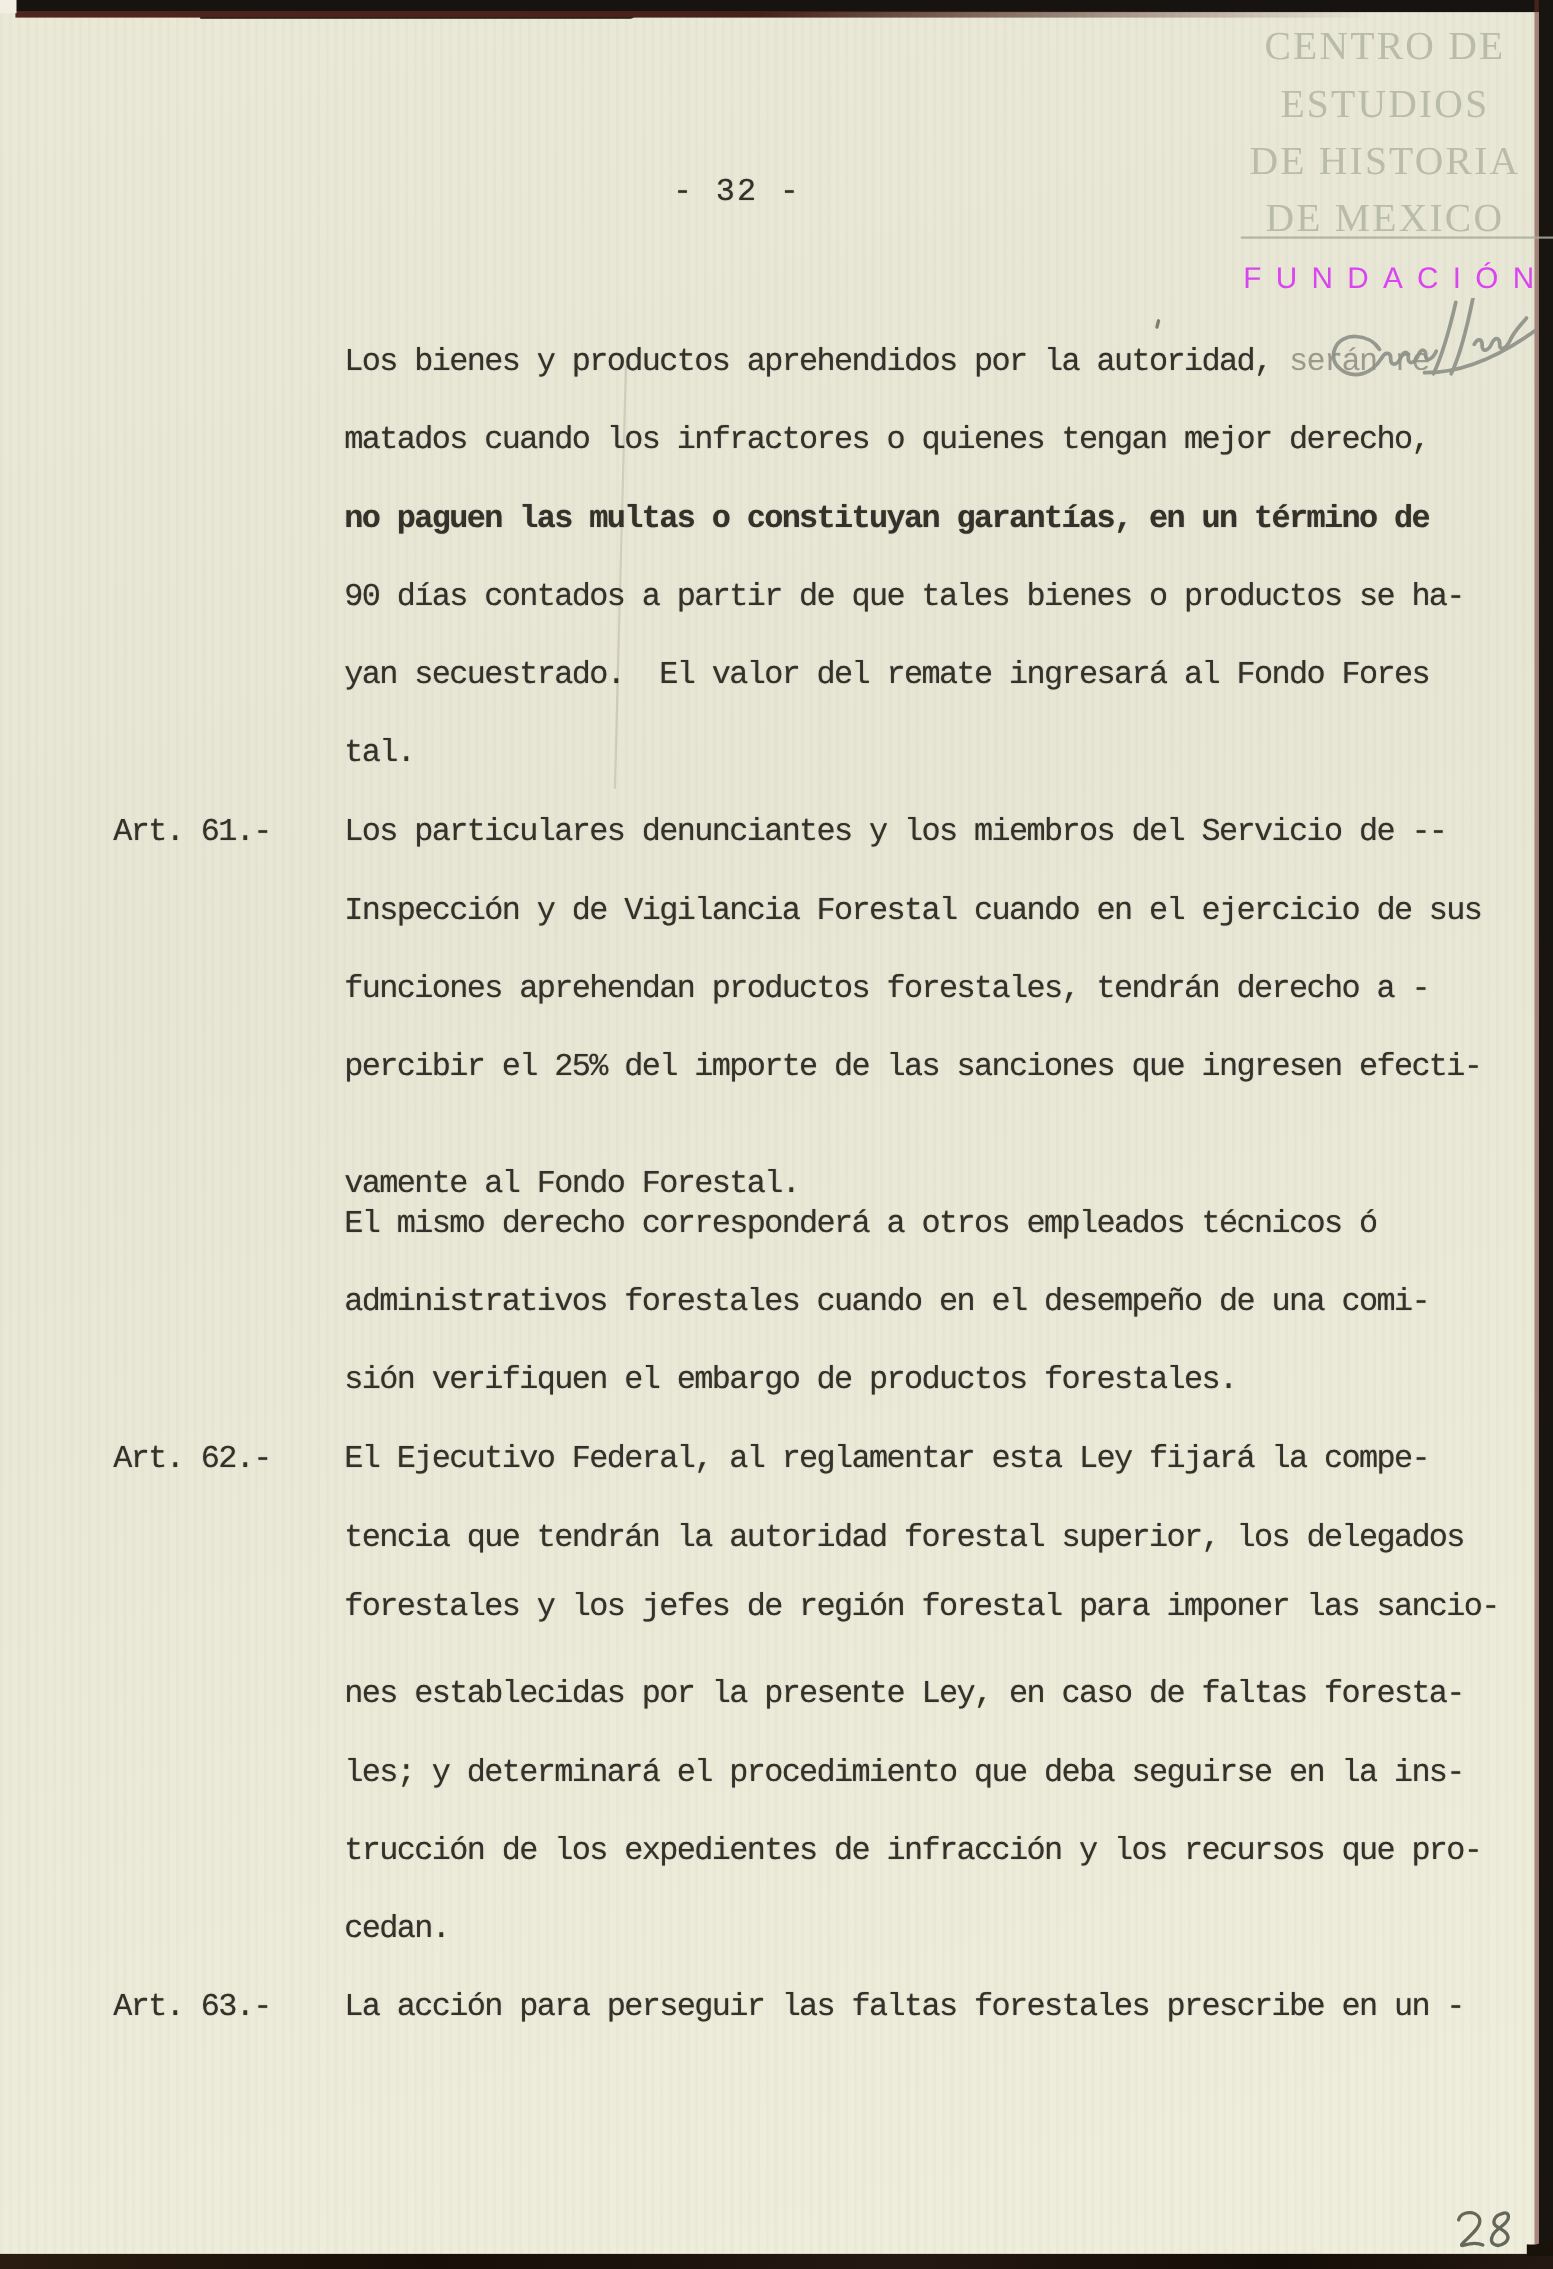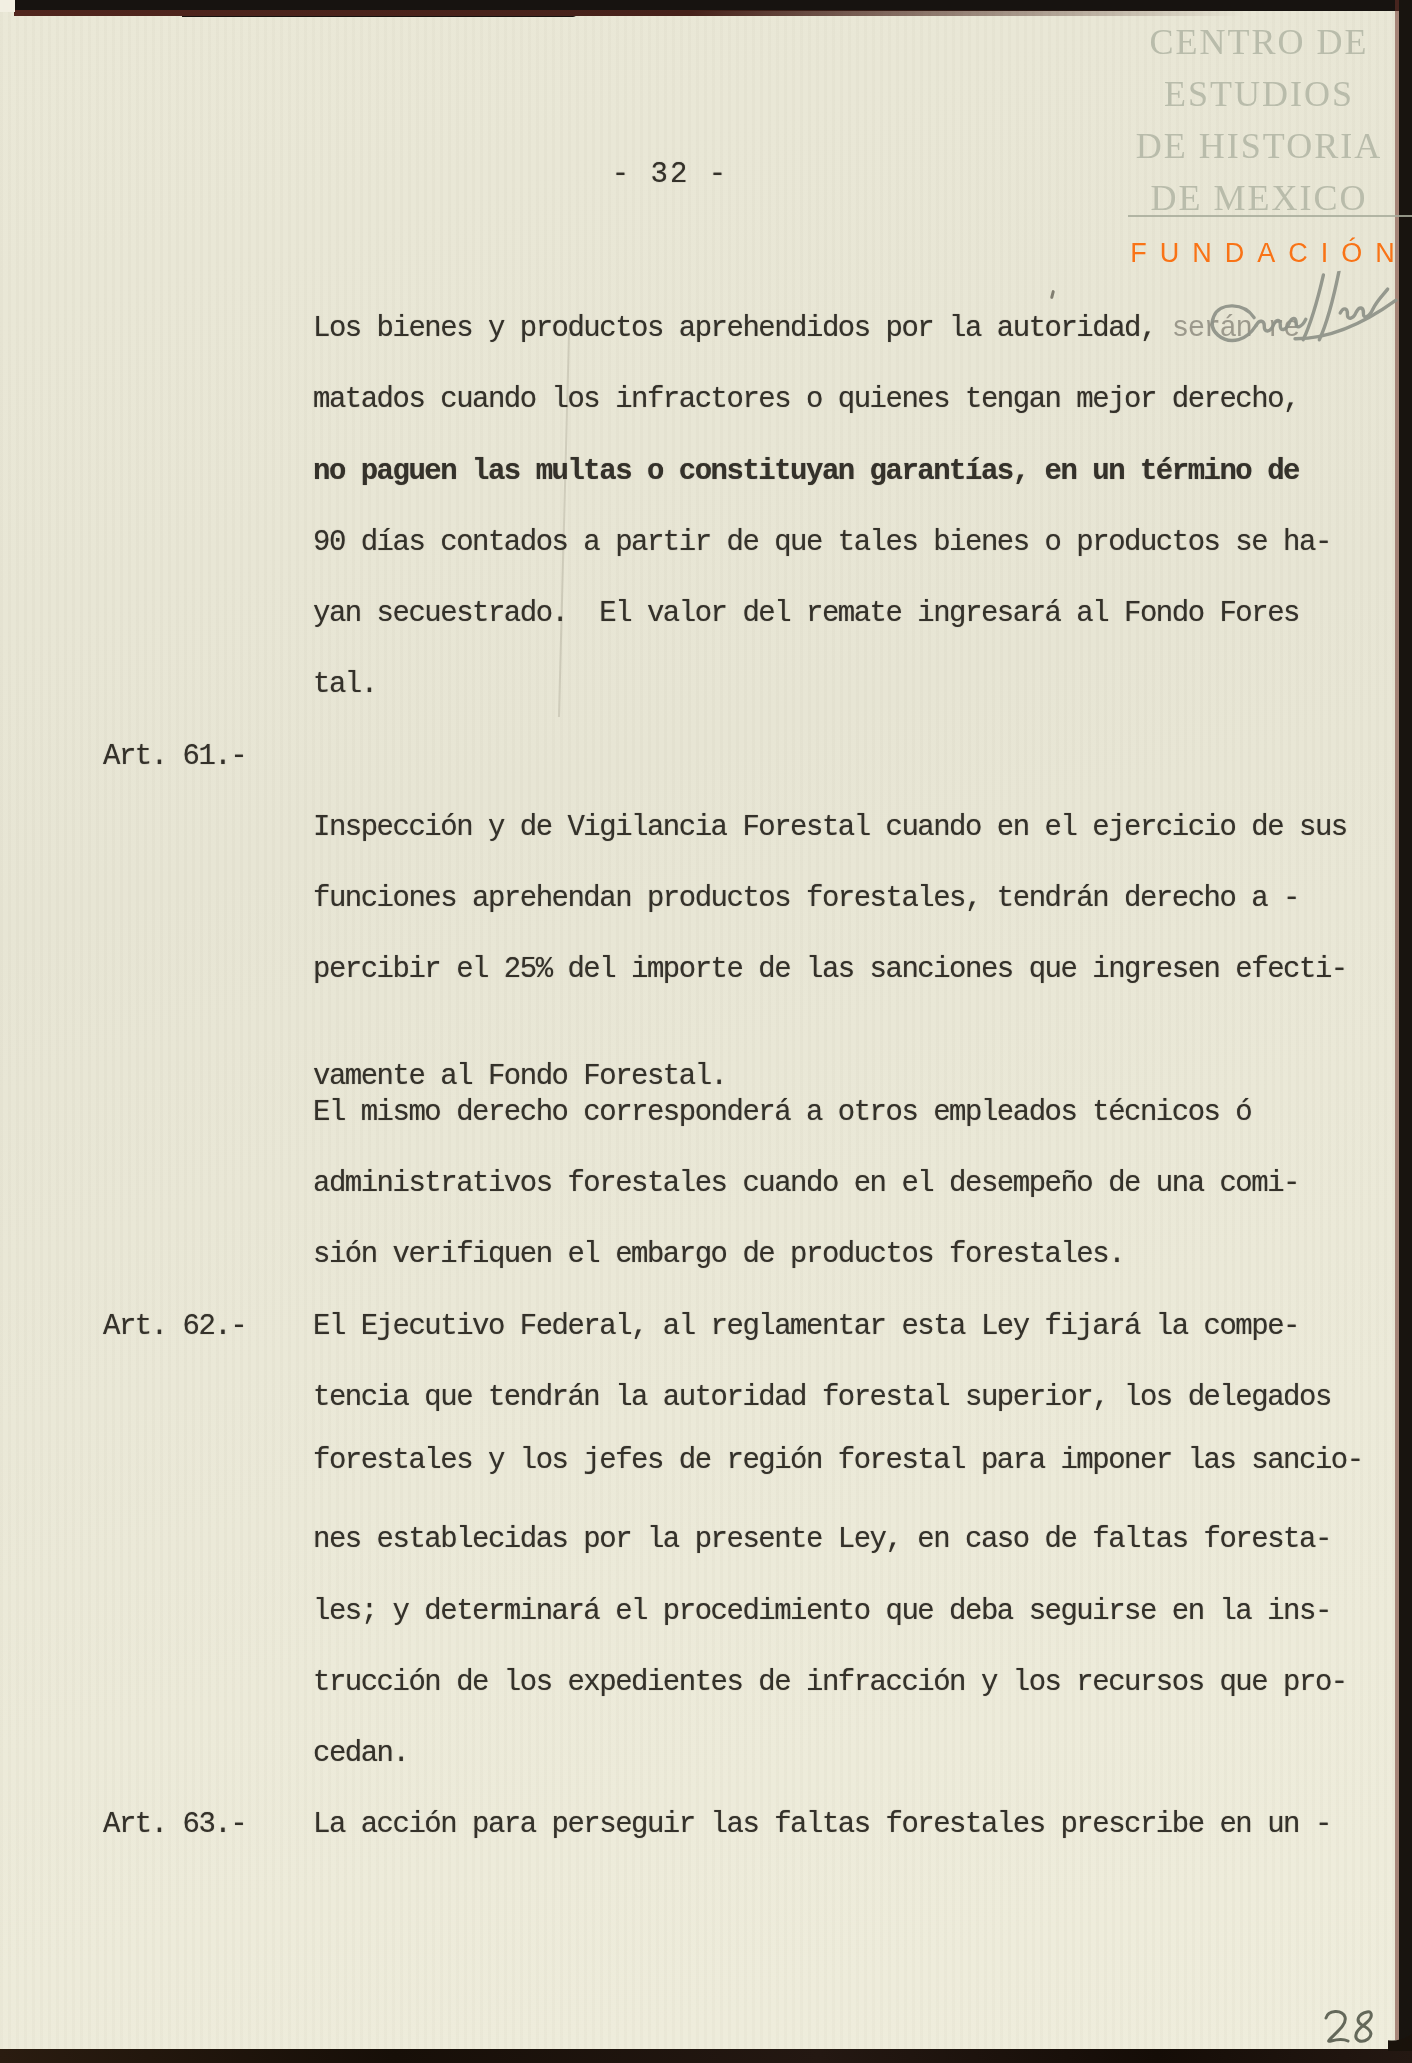--- a/index.html
+++ b/index.html
@@ -41,21 +41,21 @@
   .watermark{
     position:absolute;left:1120px;top:16px;width:278px;
     text-align:center;color:#b9bcab;
     font-family:"Liberation Serif","DejaVu Serif",serif;
     font-size:36px;letter-spacing:2px;line-height:52px;
     white-space:nowrap;
   }
   .wm-rule{position:absolute;left:1128px;top:215px;width:284px;height:2px;background:#a8ac9b;opacity:.85;}
   .foundation{
     position:absolute;left:1126px;top:238px;width:286px;
-    text-align:center;color:#f97316;
+    text-align:center;color:#d946ef;
     font-family:"Liberation Sans","DejaVu Sans",sans-serif;
     font-size:27px;letter-spacing:13px;white-space:nowrap;
   }
   
   .typed{color:#34312a;text-shadow:0 0 1px rgba(46,42,34,0.55);}
   .pagenum{
     position:absolute;left:560px;top:158px;width:220px;
     text-align:center;font-size:29px;letter-spacing:2px;
   }
   .line{position:absolute;left:0;width:100%;height:42px;font-size:29px;letter-spacing:-1.5px;}
@@ -109,20 +109,21 @@
         <span class="body-text">90 días contados a partir de que tales bienes o productos se ha-</span>
       </div>
       <div class="line" style="top: 597px;">
         <span class="body-text">yan secuestrado.  El valor del remate ingresará al Fondo Fores</span>
       </div>
       <div class="line" style="top: 668.25px;">
         <span class="body-text">tal.</span>
       </div>
       <div class="line" style="top: 739.5px;">
         <span class="art-label">Art. 61.-</span>
+        <span class="body-text">Los particulares denunciantes y los miembros del Servicio de --</span>
       </div>
       <div class="line" style="top: 810.75px;">
         <span class="body-text">Inspección y de Vigilancia Forestal cuando en el ejercicio de sus</span>
       </div>
       <div class="line" style="top: 882px;">
         <span class="body-text">funciones aprehendan productos forestales, tendrán derecho a -</span>
       </div>
       <div class="line" style="top: 953.25px;">
         <span class="body-text">percibir el 25% del importe de las sanciones que ingresen efecti-</span>
       </div>

